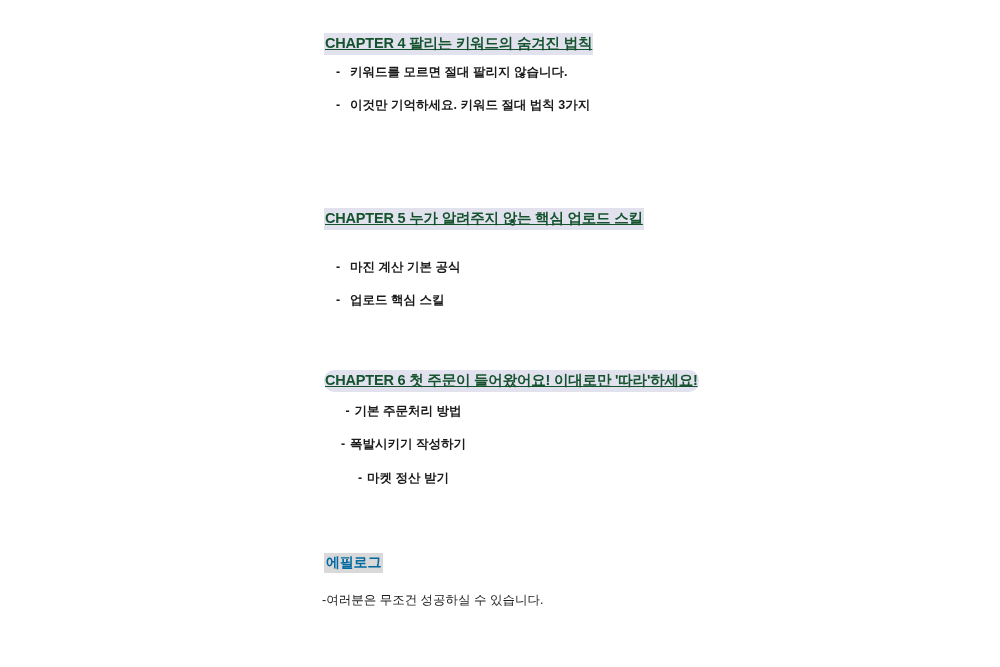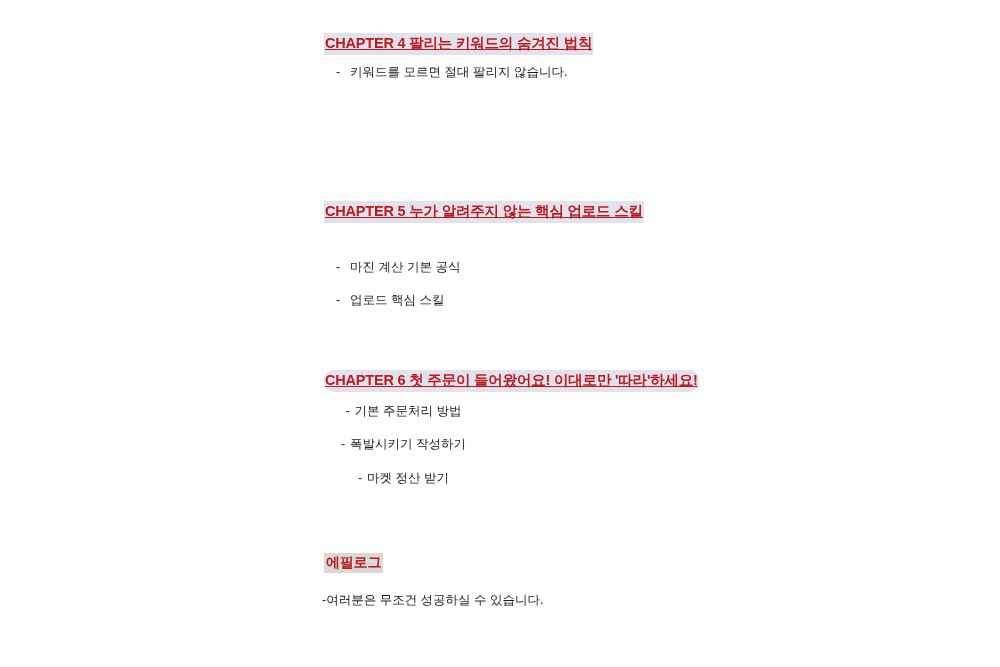--- a/index.html
+++ b/index.html
@@ -23,85 +23,87 @@
   .content {
     position: absolute;
     left: 320px;
     top: 0;
     width: 640px;
   }
   .chapter-heading {
     display: inline-block;
     font-size: 14.5px;
     font-weight: bold;
-    color: #b91c1c;
+    color: #14532d;
     background: #e2e2ef;
     text-decoration: underline;
     letter-spacing: -0.2px;
     line-height: 1.35;
     padding: 1px 1px 1px 1px;
     white-space: nowrap;
   }
   .bullets {
     list-style: none;
     margin: 0;
     padding: 0;
   }
   .bullets li {
     font-size: 12.5px;
     color: #1a1a1a;
     line-height: 1.3;
     white-space: nowrap;
+    font-weight: bold;
   }
   .dash {
     display: inline-block;
     width: 14px;
     color: #1a1a1a;
   }
   .epilogue-heading {
     display: inline-block;
     font-size: 14px;
     font-weight: bold;
-    color: #b91c1c;
+    color: #0369a1;
     background: #d9d9d9;
     letter-spacing: -0.2px;
     padding: 1px 2px;
     white-space: nowrap;
   }
   .epilogue-text {
     font-size: 12.5px;
     color: #1a1a1a;
     white-space: nowrap;
   }
 
   
   #ch4-heading { position: absolute; left: 4px;  top: 33px; }
   #ch4-list    { position: absolute; left: 16px; top: 64px; }
   #ch4-list li { margin-bottom: 17px; }
 
-  #ch5-heading { position: absolute; left: 4px;  top: 201px; }
+  #ch5-heading { position: absolute; left: 4px;  top: 208px; }
   #ch5-list    { position: absolute; left: 16px; top: 248px; margin-top: 11px; }
   #ch5-list li { margin-bottom: 17px; }
 
   #ch6-heading { position: absolute; left: 4px;  top: 370px; border-radius: 10px; }
   #ch6-list    { position: absolute; left: 16px; top: 403px; text-align: center; }
   #ch6-list li { margin-bottom: 17px; }
 
   #epilogue-heading { position: absolute; left: 4px; top: 553px; }
   #epilogue-text    { position: absolute; left: 2px; top: 592px; text-align: right; }
 </style>
 </head>
 <body>
 
 <div class="page">
   <div class="content">
 
     <div class="chapter-heading" id="ch4-heading">CHAPTER 4 팔리는 키워드의 숨겨진 법칙</div>
     <ul class="bullets" id="ch4-list">
       <li><span class="dash">-</span><span>키워드를 모르면 절대 팔리지 않습니다.</span></li>
+      <li><span class="dash">-</span><span>이것만 기억하세요. 키워드 절대 법칙 3가지</span></li>
     </ul>
 
     <div class="chapter-heading" id="ch5-heading">CHAPTER 5 누가 알려주지 않는 핵심 업로드 스킬</div>
     <ul class="bullets" id="ch5-list">
       <li><span class="dash">-</span><span>마진 계산 기본 공식</span></li>
       <li><span class="dash">-</span><span>업로드 핵심 스킬</span></li>
     </ul>
 
     <div class="chapter-heading" id="ch6-heading">CHAPTER 6 첫 주문이 들어왔어요! 이대로만 '따라'하세요!</div>
     <ul class="bullets" id="ch6-list">

